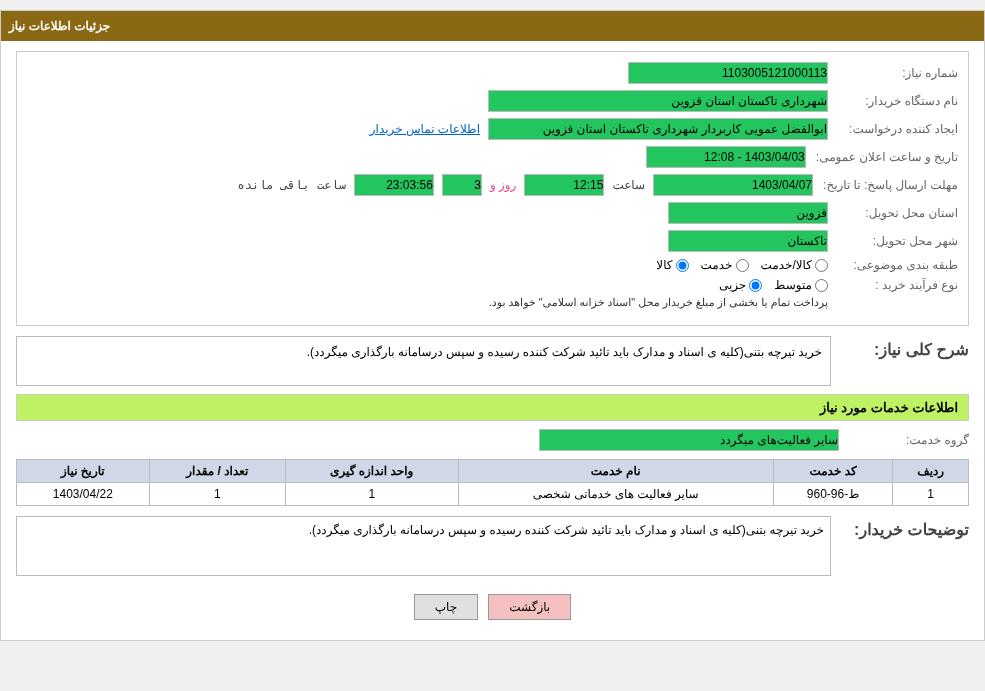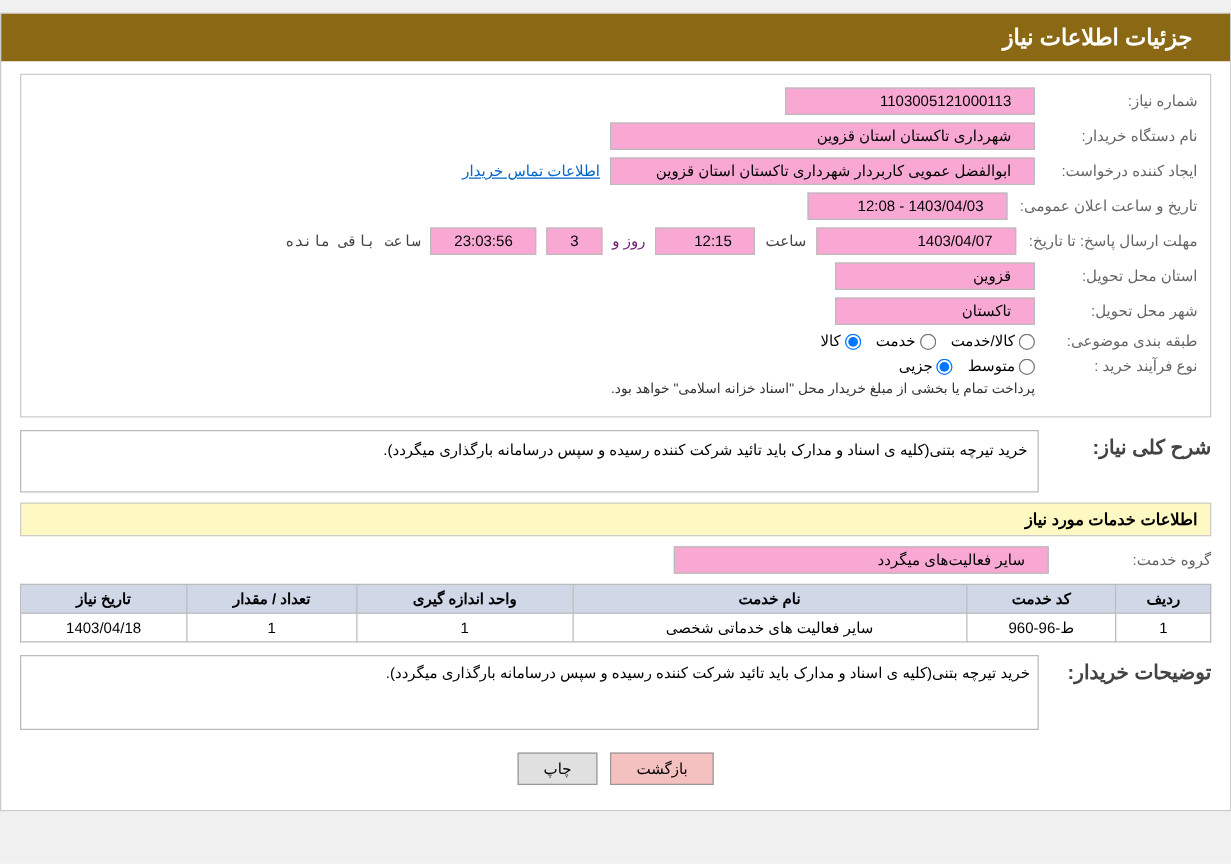--- a/index.html
+++ b/index.html
@@ -11,23 +11,23 @@
     }
     .page-wrapper {
       max-width: 985px;
       margin: 10px auto;
       background: #fff;
       border: 1px solid #ccc;
     }
     .header-bar {
       background: #8B6914;
       color: #fff;
-      text-align: right;
-      padding: 8px 30px;
-      font-size: 18px;
+      text-align: left;
+      padding: 8px 8px;
+      font-size: 12px;
       font-weight: bold;
     }
     .content {
       padding: 10px 15px;
     }
     .form-section {
       border: 1px solid #ccc;
       padding: 10px;
       margin-bottom: 10px;
     }
@@ -39,22 +39,22 @@
     }
     .form-label {
       color: #666;
       min-width: 130px;
       text-align: right;
       padding-left: 10px;
       font-size: 12px;
     }
     .form-value {
       border: 1px solid #bbb;
-      background: #f9a8d4;
-      padding: 3px 18px;
+      background: #22c55e;
+      padding: 3px 0;
       font-size: 12px;
       min-height: 22px;
     }
     .input-wide { min-width: 200px; }
     .input-medium { min-width: 160px; }
     .input-large { min-width: 340px; }
     .link-blue { color: #0066cc; cursor: pointer; text-decoration: underline; }
     .date-time-row {
       display: flex;
       align-items: center;
@@ -64,21 +64,21 @@
       display: flex;
       align-items: center;
       gap: 12px;
     }
     .radio-item {
       display: flex;
       align-items: center;
       gap: 3px;
     }
     .section-title {
-      background: #fef9c3;
+      background: #bef264;
       padding: 5px 10px;
       font-weight: bold;
       font-size: 13px;
       border: 1px solid #ccc;
       margin-bottom: 8px;
       text-align: right;
     }
     .table-container {
       margin-bottom: 10px;
     }
@@ -180,21 +180,21 @@
         <span class="form-label">تاریخ و ساعت اعلان عمومی:</span>
         <div class="form-value input-medium">1403/04/03 - 12:08</div>
       </div>
 
       <div class="form-row">
         <span class="form-label">مهلت ارسال پاسخ: تا تاریخ:</span>
         <div class="date-time-row">
           <div class="form-value input-medium">1403/04/07</div>
           <span style="color:#444;">ساعت</span>
           <div class="form-value" style="min-width:80px;">12:15</div>
-          <span style="color:#701a75;">روز و</span>
+          <span style="color:#ec4899;">روز و</span>
           <div class="form-value" style="min-width:40px;">3</div>
           <div class="form-value" style="min-width:80px;">23:03:56</div>
           <span style="color:#444;font-family:Liberation Mono, monospace;">ساعت باقی مانده</span>
         </div>
       </div>
 
       <div class="form-row">
         <span class="form-label">استان محل تحویل:</span>
         <div class="form-value input-medium">قزوین</div>
       </div>
@@ -267,21 +267,21 @@
             <th>تاریخ نیاز</th>
           </tr>
         </thead>
         <tbody id="services-tbody">
         <tr>
               <td>1</td>
               <td>ط-96-960</td>
               <td>سایر فعالیت های خدماتی شخصی</td>
               <td>1</td>
               <td>1</td>
-              <td>1403/04/18</td>
+              <td>1403/04/22</td>
             </tr>
           </tbody>
       </table>
     </div>
 
     <div class="row-label-section">
       <div class="label-col">توضیحات خریدار:</div>
       <div class="value-col">
         <div class="description-box">خرید تیرچه بتنی(کلیه ی اسناد و مدارک باید تائید شرکت کننده رسیده و سپس درسامانه بارگذاری میگردد).</div>
       </div>

